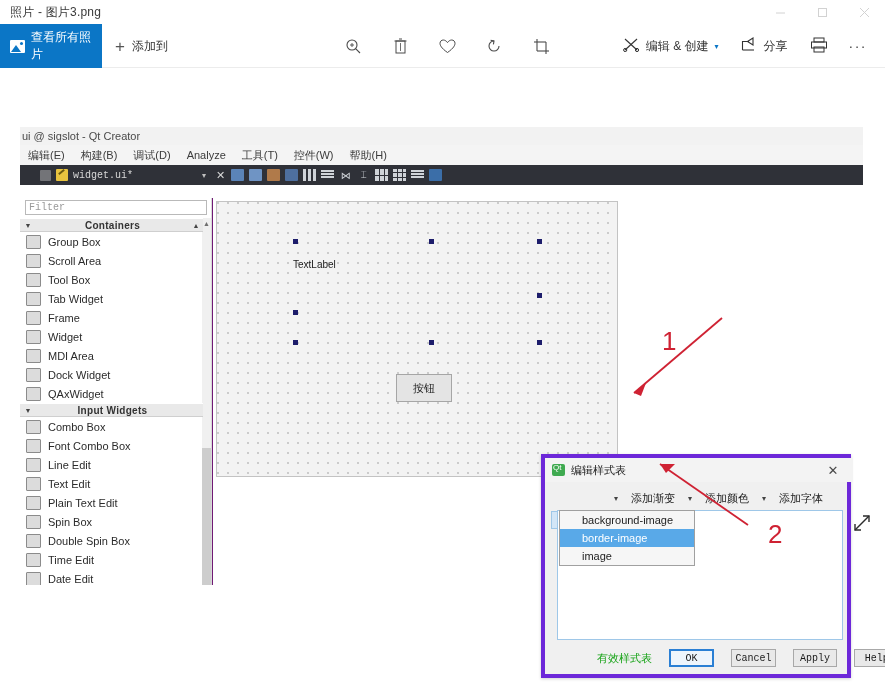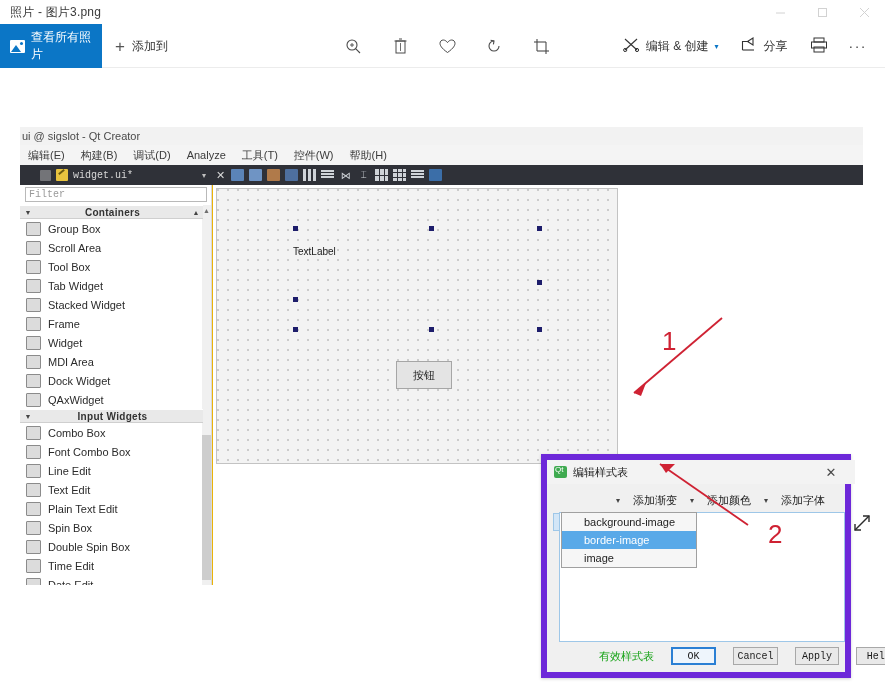--- a/index.html
+++ b/index.html
@@ -92,21 +92,21 @@
   .qicon.g4 { background:#4e6f9e; }
   .qicon.bars { background:none; }
   .qicon.bars i { display:block; background:#cfd3d8; height:2px; margin:1px 0; }
   .qicon.cols { background:none; display:flex; gap:2px; }
   .qicon.cols i { display:block; width:3px; background:#cfd3d8; height:12px; }
   .qicon.grid { background:none; display:grid; grid-template-columns:repeat(3,1fr); gap:1px; }
   .qicon.grid i { background:#cfd3d8; }
   .qicon.glyph { background:none; color:#cfd3d8; font-size:10px; display:flex; align-items:center; justify-content:center; }
   .qicon.blue { background:#3b6ea8; }
 
-  .qt-body { position:absolute; left:0; top:58px; width:843px; height:400px; background:#eab308; }
+  .qt-body { position:absolute; left:0; top:71px; width:843px; height:400px; background:#701a75; }
 
   
   .wbox { position:absolute; left:0; top:0; width:192px; height:400px; background:#fff;
           border-right:1px solid #d9d9d9; }
   .wfilter { position:absolute; left:5px; top:2px; width:182px; height:15px; border:1px solid #b9b9b9;
              background:#fff; font-family:"Liberation Mono", monospace; font-size:10px; color:#9a9a9a;
              padding-left:3px; line-height:13px; }
   .wscroll-track { position:absolute; right:0px; top:20px; width:9px; height:380px; background:#f0f0f0; }
   .wscroll-thumb { position:absolute; right:0px; top:250px; width:9px; height:145px; background:#cdcdcd; }
   .wscroll-up { position:absolute; right:0px; top:20px; width:9px; height:11px; background:#f0f0f0; color:#6f6f6f; font-size:7px; text-align:center; line-height:11px;}
@@ -133,21 +133,21 @@
   .textlabel { position:absolute; left:76px; top:57px; font-family:Liberation Sans, sans-serif;
                font-size:10px; color:#1a1a1a; white-space:nowrap;}
   .btnwidget { position:absolute; left:179px; top:172px; width:56px; height:28px;
                background:#e4e4e4; border:1px solid #a6a6a6; font-size:11px; color:#1a1a1a;
                display:flex; align-items:center; justify-content:center; }
 
   .qt-bottom { position:absolute; left:0; top:458px; width:843px; height:102px; background:#fff;}
 
   
   .dlg { position:absolute; left:541px; top:386px; width:310px; height:224px;
-         background:#f0f0f0; border:6px solid #6d28d9; box-shadow:0 1px 3px rgba(0,0,0,.18);padding-left:20px; }
+         background:#f0f0f0; border:4px solid #6d28d9; box-shadow:0 1px 3px rgba(0,0,0,.18);padding-left:20px; }
   .dlg-tb { position:absolute; left:0; top:0; width:308px; height:24px; background:#f3f3f3;
             display:flex; align-items:center; padding-left:7px; gap:6px;}
   .dlg-ico { width:13px; height:12px; background:#3faa50; border-radius:2px; position:relative; flex:0 0 auto;}
   .dlg-ico:after{content:"Qt"; position:absolute; left:1px; top:-1px; font-size:8px; color:#fff;}
   .dlg-title { font-size:11px; color:#222; }
   .dlg-x { position:absolute; right:6px; top:4px; width:16px; height:16px; color:#4a4a4a; font-size:13px;
            display:flex; align-items:center; justify-content:center; }
 
   .dlg-toolrow { position:absolute; left:6px; top:30px; width:300px; height:20px; display:flex; align-items:center; gap:2px; }
   .dbtn { height:18px; display:flex; align-items:center; padding:0 5px; font-size:11px; color:#1e1e1e; border:1px solid transparent; }
@@ -383,24 +383,20 @@
             <div class="wrow">
                 <span class="wicon"></span>
                 <span>Tool Box</span>
               </div>
             <div class="wrow">
                 <span class="wicon"></span>
                 <span>Tab Widget</span>
               </div>
             <div class="wrow">
                 <span class="wicon"></span>
-                <span>Stacked Widget</span>
-              </div>
-            <div class="wrow">
-                <span class="wicon"></span>
                 <span>Frame</span>
               </div>
             <div class="wrow">
                 <span class="wicon"></span>
                 <span>Widget</span>
               </div>
             <div class="wrow">
                 <span class="wicon"></span>
                 <span>MDI Area</span>
               </div>

